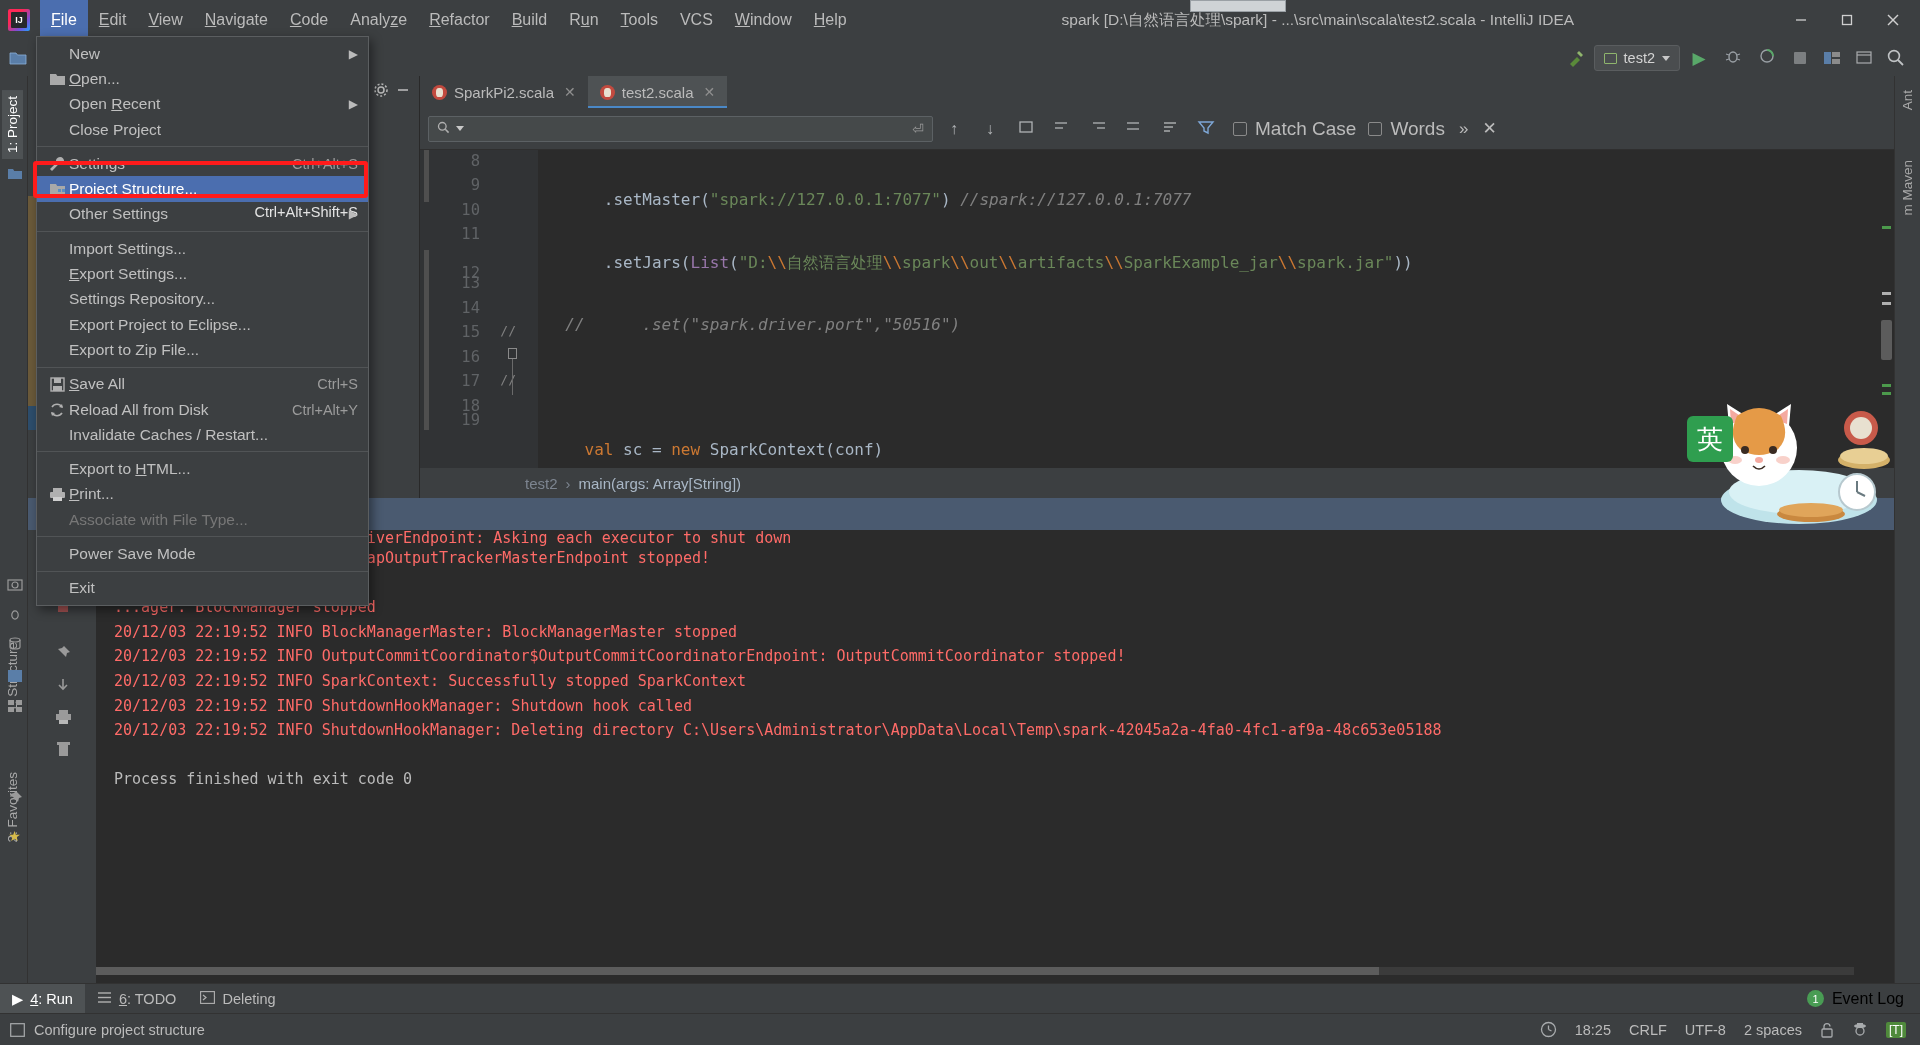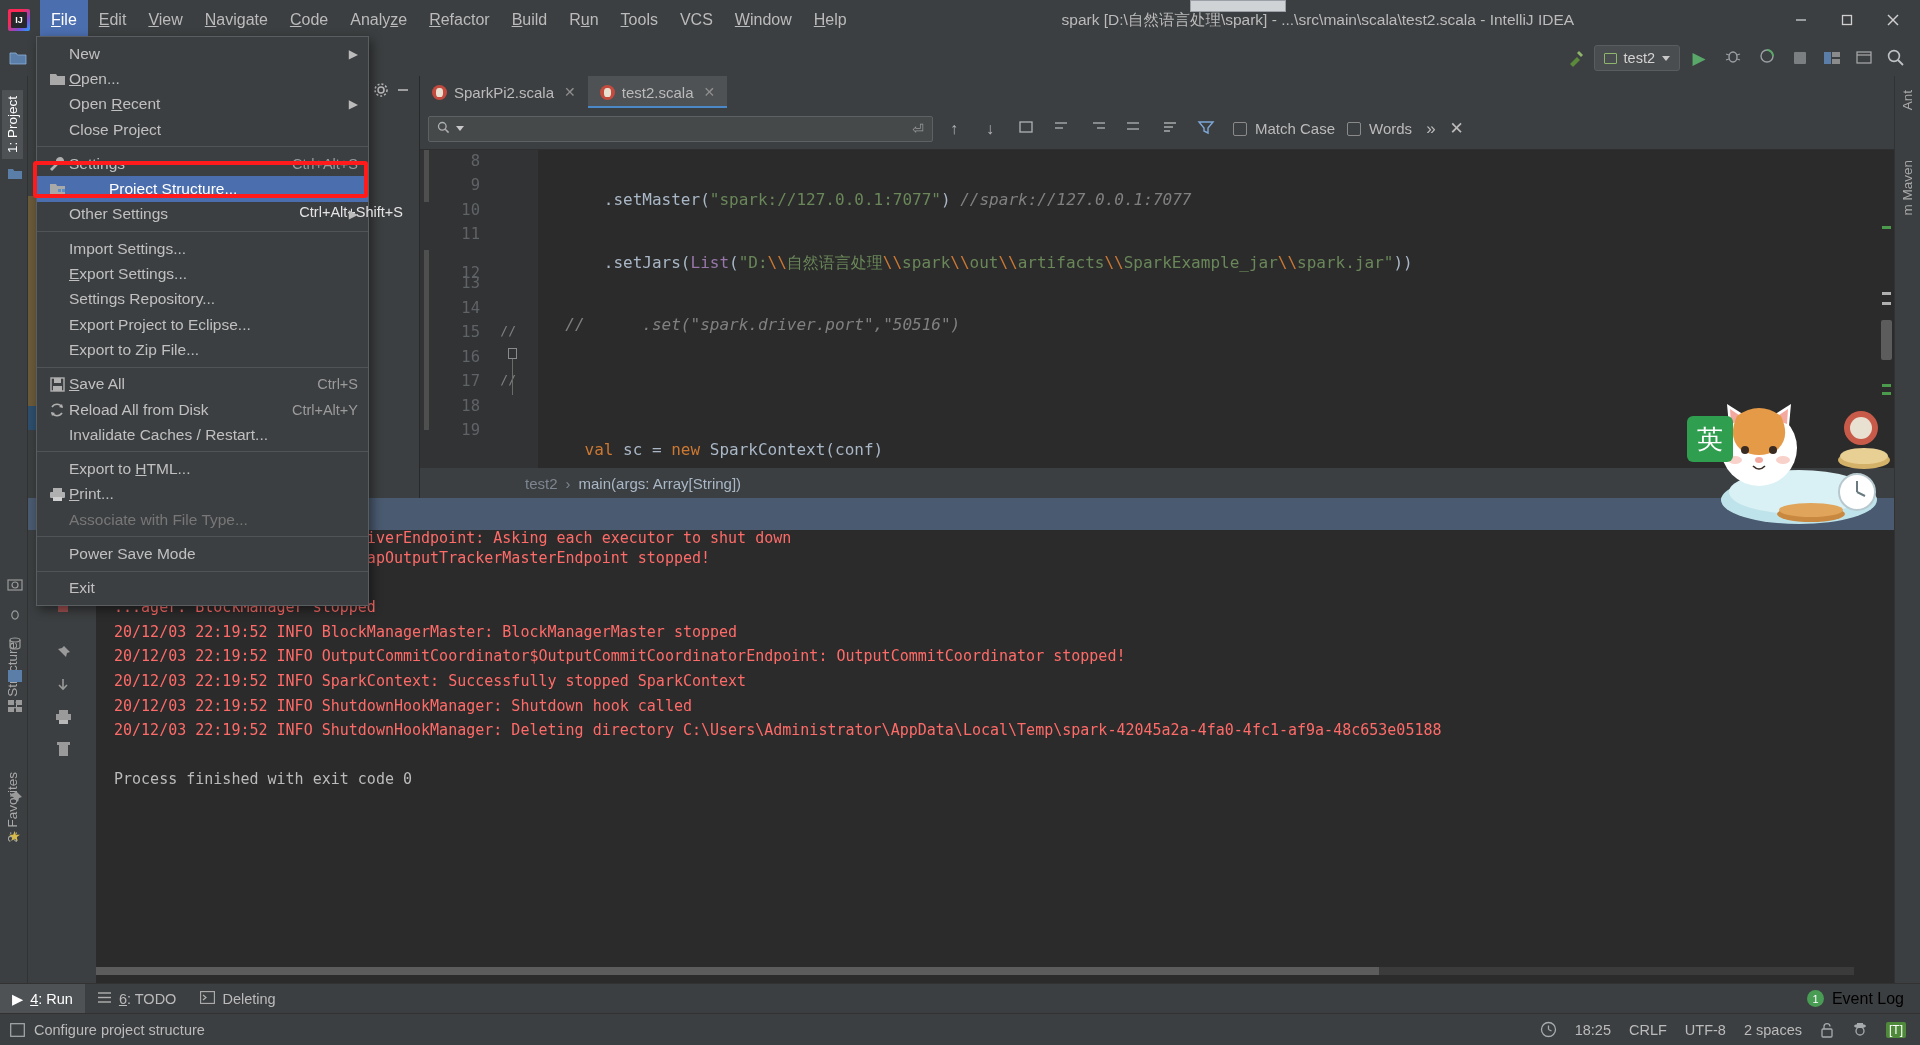--- a/index.html
+++ b/index.html
@@ -147,21 +147,21 @@
     border-bottom: 1px solid #2f2f2f;
   }
   .find-input {
     flex: 0 0 505px; height: 26px; background: #45494a; border: 1px solid #5c6164;
     border-radius: 2px; display: flex; align-items: center; padding: 0 8px; gap: 6px;
     color: #9a9a9a; font-size: 14px;
   }
   .find-icon { color: #b0b0b0; font-size: 13px; }
   .find-enter { margin-left: auto; color: #9a9a9a; font-size: 14px; }
   .fb-icon { width: 30px; text-align: center; color: #b0b3b5; font-size: 16px; }
-  .fb-check { display: flex; align-items: center; gap: 8px; color: #bbbbbb; font-size: 15px; margin-left: 6px; }
+  .fb-check { display: flex; align-items: center; gap: 8px; color: #bbbbbb; font-size: 19px; margin-left: 6px; }
   .cbox { width: 14px; height: 14px; border: 1px solid #8a8a8a; background: #3c3f41; border-radius: 2px; }
   .fb-more { color: #bbbbbb; font-size: 17px; margin-left: 8px; }
 
   
   .code-area {
     position: absolute; top: 74px; left: 392px; right: 0; height: 318px;
     background: #2b2b2b; overflow: hidden;
   }
   .gutter {
     position: absolute; top: 0; left: 0; width: 118px; bottom: 0;
@@ -261,21 +261,21 @@
   
   .menu-pop {
     position: absolute; top: 36px; left: 36px; width: 333px;
     background: #3c3f41; border: 1px solid #5b5e60; box-shadow: 3px 4px 10px rgba(0,0,0,.45);
     padding: 4px 0; z-index: 60;
   }
   .m-item {
     display: flex; align-items: center; height: 25.3px; padding: 0 10px 0 8px;
     color: #c0c0c0; font-size: 15.5px; position: relative; white-space: nowrap;
   }
-  .m-item.sel { background: #4b6eaf; color: #ffffff; gap: 40px; }
+  .m-item.sel { background: #4b6eaf; color: #ffffff; }
   .m-item.disabled { color: #777777; }
   .m-ico { width: 24px; display: flex; align-items: center; justify-content: center; color: #b8b8b8; font-size: 14px; flex: none; }
   .m-lbl { flex: 1; }
   .m-lbl u { text-decoration: underline; }
   .m-key { color: #9b9b9b; font-size: 14.5px; padding-left: 22px; }
   .m-item.sel .m-key { color: #e4e4e4; margin-top: 45px; }
   .m-arrow { color: #bbbbbb; font-size: 12px; padding-left: 14px; }
   .m-sep { height: 1px; background: #515456; margin: 4px 0; }
   .red-ring {
     position: absolute; left: 33px; top: 161px; width: 335px; height: 37px;
@@ -551,21 +551,21 @@
         <div class="gut-num" style="top:26px;">9</div>
         <div class="gut-num" style="top:51px;">10</div>
         <div class="gut-num" style="top:75px;">11</div>
         <div class="gut-num" style="top:114px;">12</div>
         <div class="gut-num" style="top:124px;">13</div>
         <div class="gut-num" style="top:149px;">14</div>
         <div class="gut-num" style="top:173px;">15</div>
         <div class="gut-num" style="top:198px;">16</div>
         <div class="gut-num" style="top:222px;">17</div>
         <div class="gut-num" style="top:247px;">18</div>
-        <div class="gut-num" style="top:271px;">19</div>
+        <div class="gut-num" style="top:261px;">19</div>
         <div class="fold-mark" style="top:173px;">//</div>
         <div class="fold-mark" style="top:222px;">//</div>
         <div style="position:absolute;left:88px;top:198px;width:9px;height:11px;border:1px solid #8a8a8a;"></div>
         <div style="position:absolute;left:92px;top:209px;width:1px;height:36px;background:#6a6a6a;"></div>
         <div style="position:absolute;left:4px;top:0;width:5px;height:52px;background:#4f4f4f;"></div>
         <div style="position:absolute;left:4px;top:100px;width:5px;height:180px;background:#4f4f4f;"></div>
       </div>
 
       <div class="code-lines">
         <div class="cl"><span>      </span><span>.setMaster(</span><span class="str">"spark://127.0.0.1:7077"</span><span>) </span><span class="cmt">//spark://127.0.0.1:7077</span></div>

